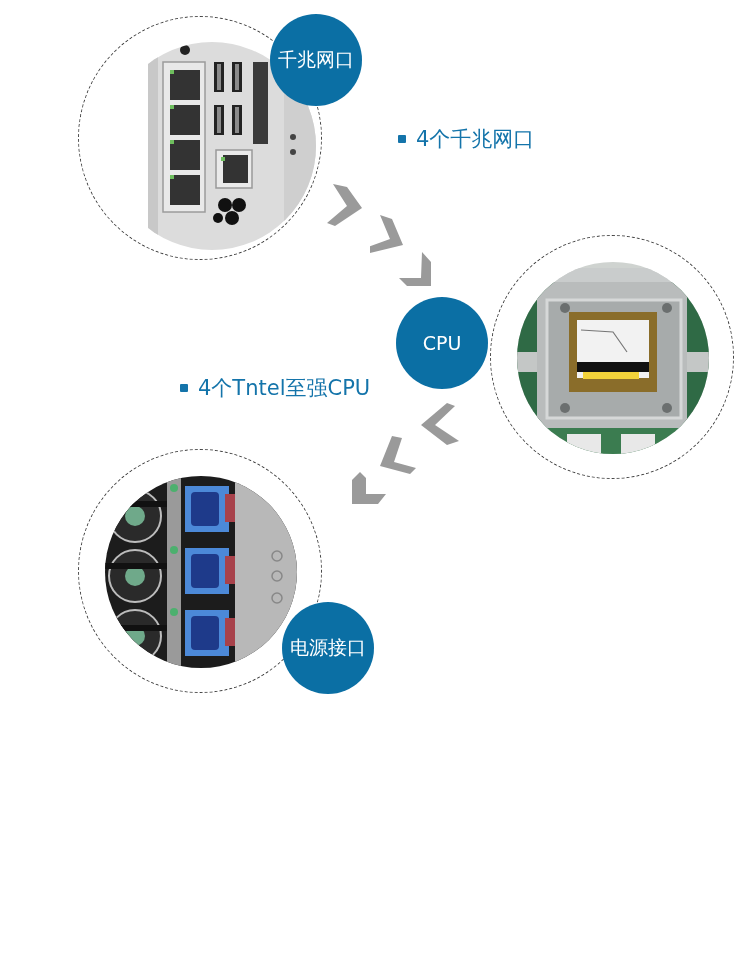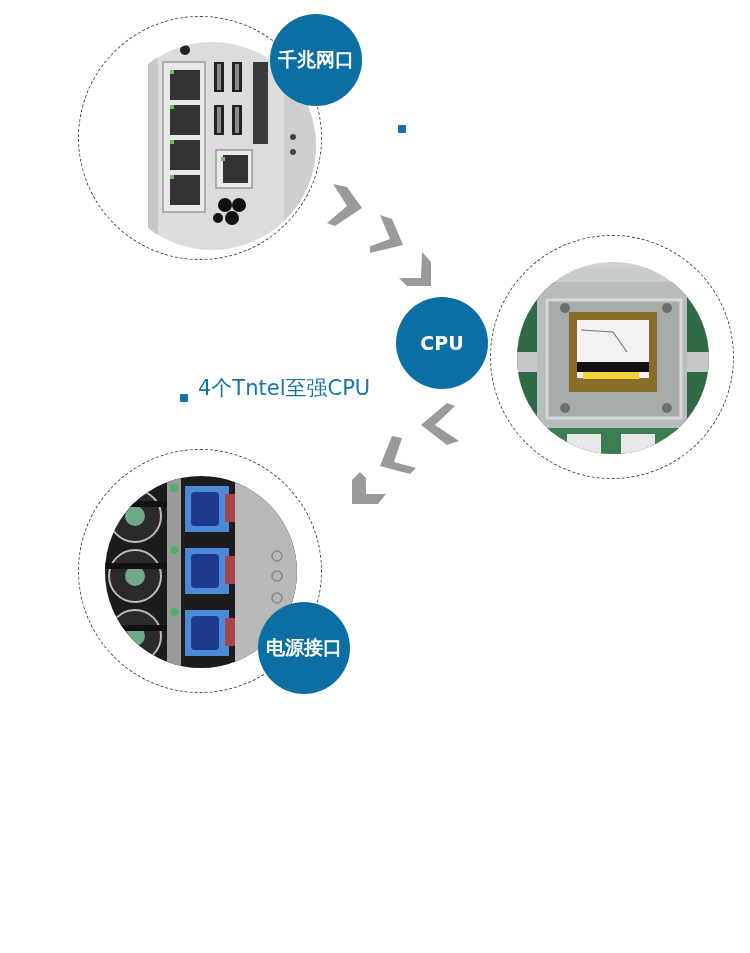--- a/index.html
+++ b/index.html
@@ -1,20 +1,20 @@
 <!DOCTYPE html>
 <html><head>
 <meta charset="utf-8">
 <style>
   html, body { margin:0; padding:0; background:#ffffff; }
   body { width:750px; height:953px; position:relative; overflow:hidden; font-family:"DejaVu Sans", sans-serif; }
   .dashed-ring { position:absolute; border:1px dashed #444; border-radius:50%; box-sizing:border-box; }
   .photo { position:absolute; border-radius:50%; overflow:hidden; }
   .badge { position:absolute; width:92px; height:92px; border-radius:50%; background:#0b6fa4; color:#fff;
-           display:flex; align-items:center; justify-content:center; font-weight:bold; font-size:19px;
+           display:flex; align-items:center; justify-content:center; font-weight:normal; font-size:19px;
            font-family:"DejaVu Sans", sans-serif; letter-spacing:0; z-index:3; }
   .feature { position:absolute; color:#1474aa; font-size:21px; font-family:"DejaVu Sans", sans-serif; display:flex; align-items:center; white-space:nowrap; }
   .feature .bullet { width:8px; height:8px; background:#1474aa; margin-right:10px; border-radius:1px; }
   .chev { position:absolute; }
   svg { display:block; }
 </style>
 </head>
 <body>
 
 <div class="dashed-ring" style="left:78px;top:16px;width:244px;height:244px;"></div>
@@ -66,20 +66,21 @@
     <circle cx="185" cy="95" r="3" fill="#444"></circle>
     <circle cx="185" cy="110" r="3" fill="#444"></circle>
   </svg>
 </div>
 <div class="badge" style="left:270px;top:14px;">
   <span>千兆网口</span>
 </div>
 
 <div class="feature" style="left:398px;top:125px;">
   <span class="bullet"></span>
+  <span>4个千兆网口</span>
 </div>
 
 <div class="chev" style="left:327px;top:184px;">
   <svg width="36" height="42" viewBox="0 0 36 42">
       <polygon points="6,0 20,3 35,24 8,42 0,39 20,22" fill="#9a9a9a"></polygon>
     </svg>
 </div>
 <div class="chev" style="left:370px;top:215px;">
   <svg width="36" height="40" viewBox="0 0 36 40">
       <polygon points="10,0 22,4 33,30 0,38 -2,32 20,24" fill="#9a9a9a"></polygon>
@@ -111,21 +112,21 @@
     <circle cx="48" cy="46" r="5" fill="#6b6f6f"></circle>
     <circle cx="150" cy="46" r="5" fill="#6b6f6f"></circle>
     <circle cx="48" cy="146" r="5" fill="#6b6f6f"></circle>
     <circle cx="150" cy="146" r="5" fill="#6b6f6f"></circle>
   </svg>
 </div>
 <div class="badge" style="left:396px;top:297px;">
   <span>CPU</span>
 </div>
 
-<div class="feature" style="left:180px;top:374px;align-items:flex-end;">
+<div class="feature" style="left:180px;top:374px;">
   <span class="bullet"></span>
   <span>4个Tntel至强CPU</span>
 </div>
 
 <div class="chev" style="left:421px;top:403px;">
   <svg width="40" height="44" viewBox="0 0 40 44">
       <polygon points="26,0 34,3 14,22 38,38 26,42 0,22" fill="#9a9a9a"></polygon>
     </svg>
 </div>
 <div class="chev" style="left:380px;top:436px;">
@@ -184,15 +185,15 @@
       <circle cx="69" cy="74" r="4"></circle>
       <circle cx="69" cy="136" r="4"></circle>
     </g>
     <g fill="none" stroke="#888" stroke-width="1.5">
       <circle cx="172" cy="80" r="5"></circle>
       <circle cx="172" cy="100" r="5"></circle>
       <circle cx="172" cy="122" r="5"></circle>
     </g>
   </svg>
 </div>
-<div class="badge" style="left:258px;top:602px;align-items:center;">
+<div class="badge" style="left:282px;top:602px;align-items:center;">
   <span>电源接口</span>
 </div>
 
 </body></html>

